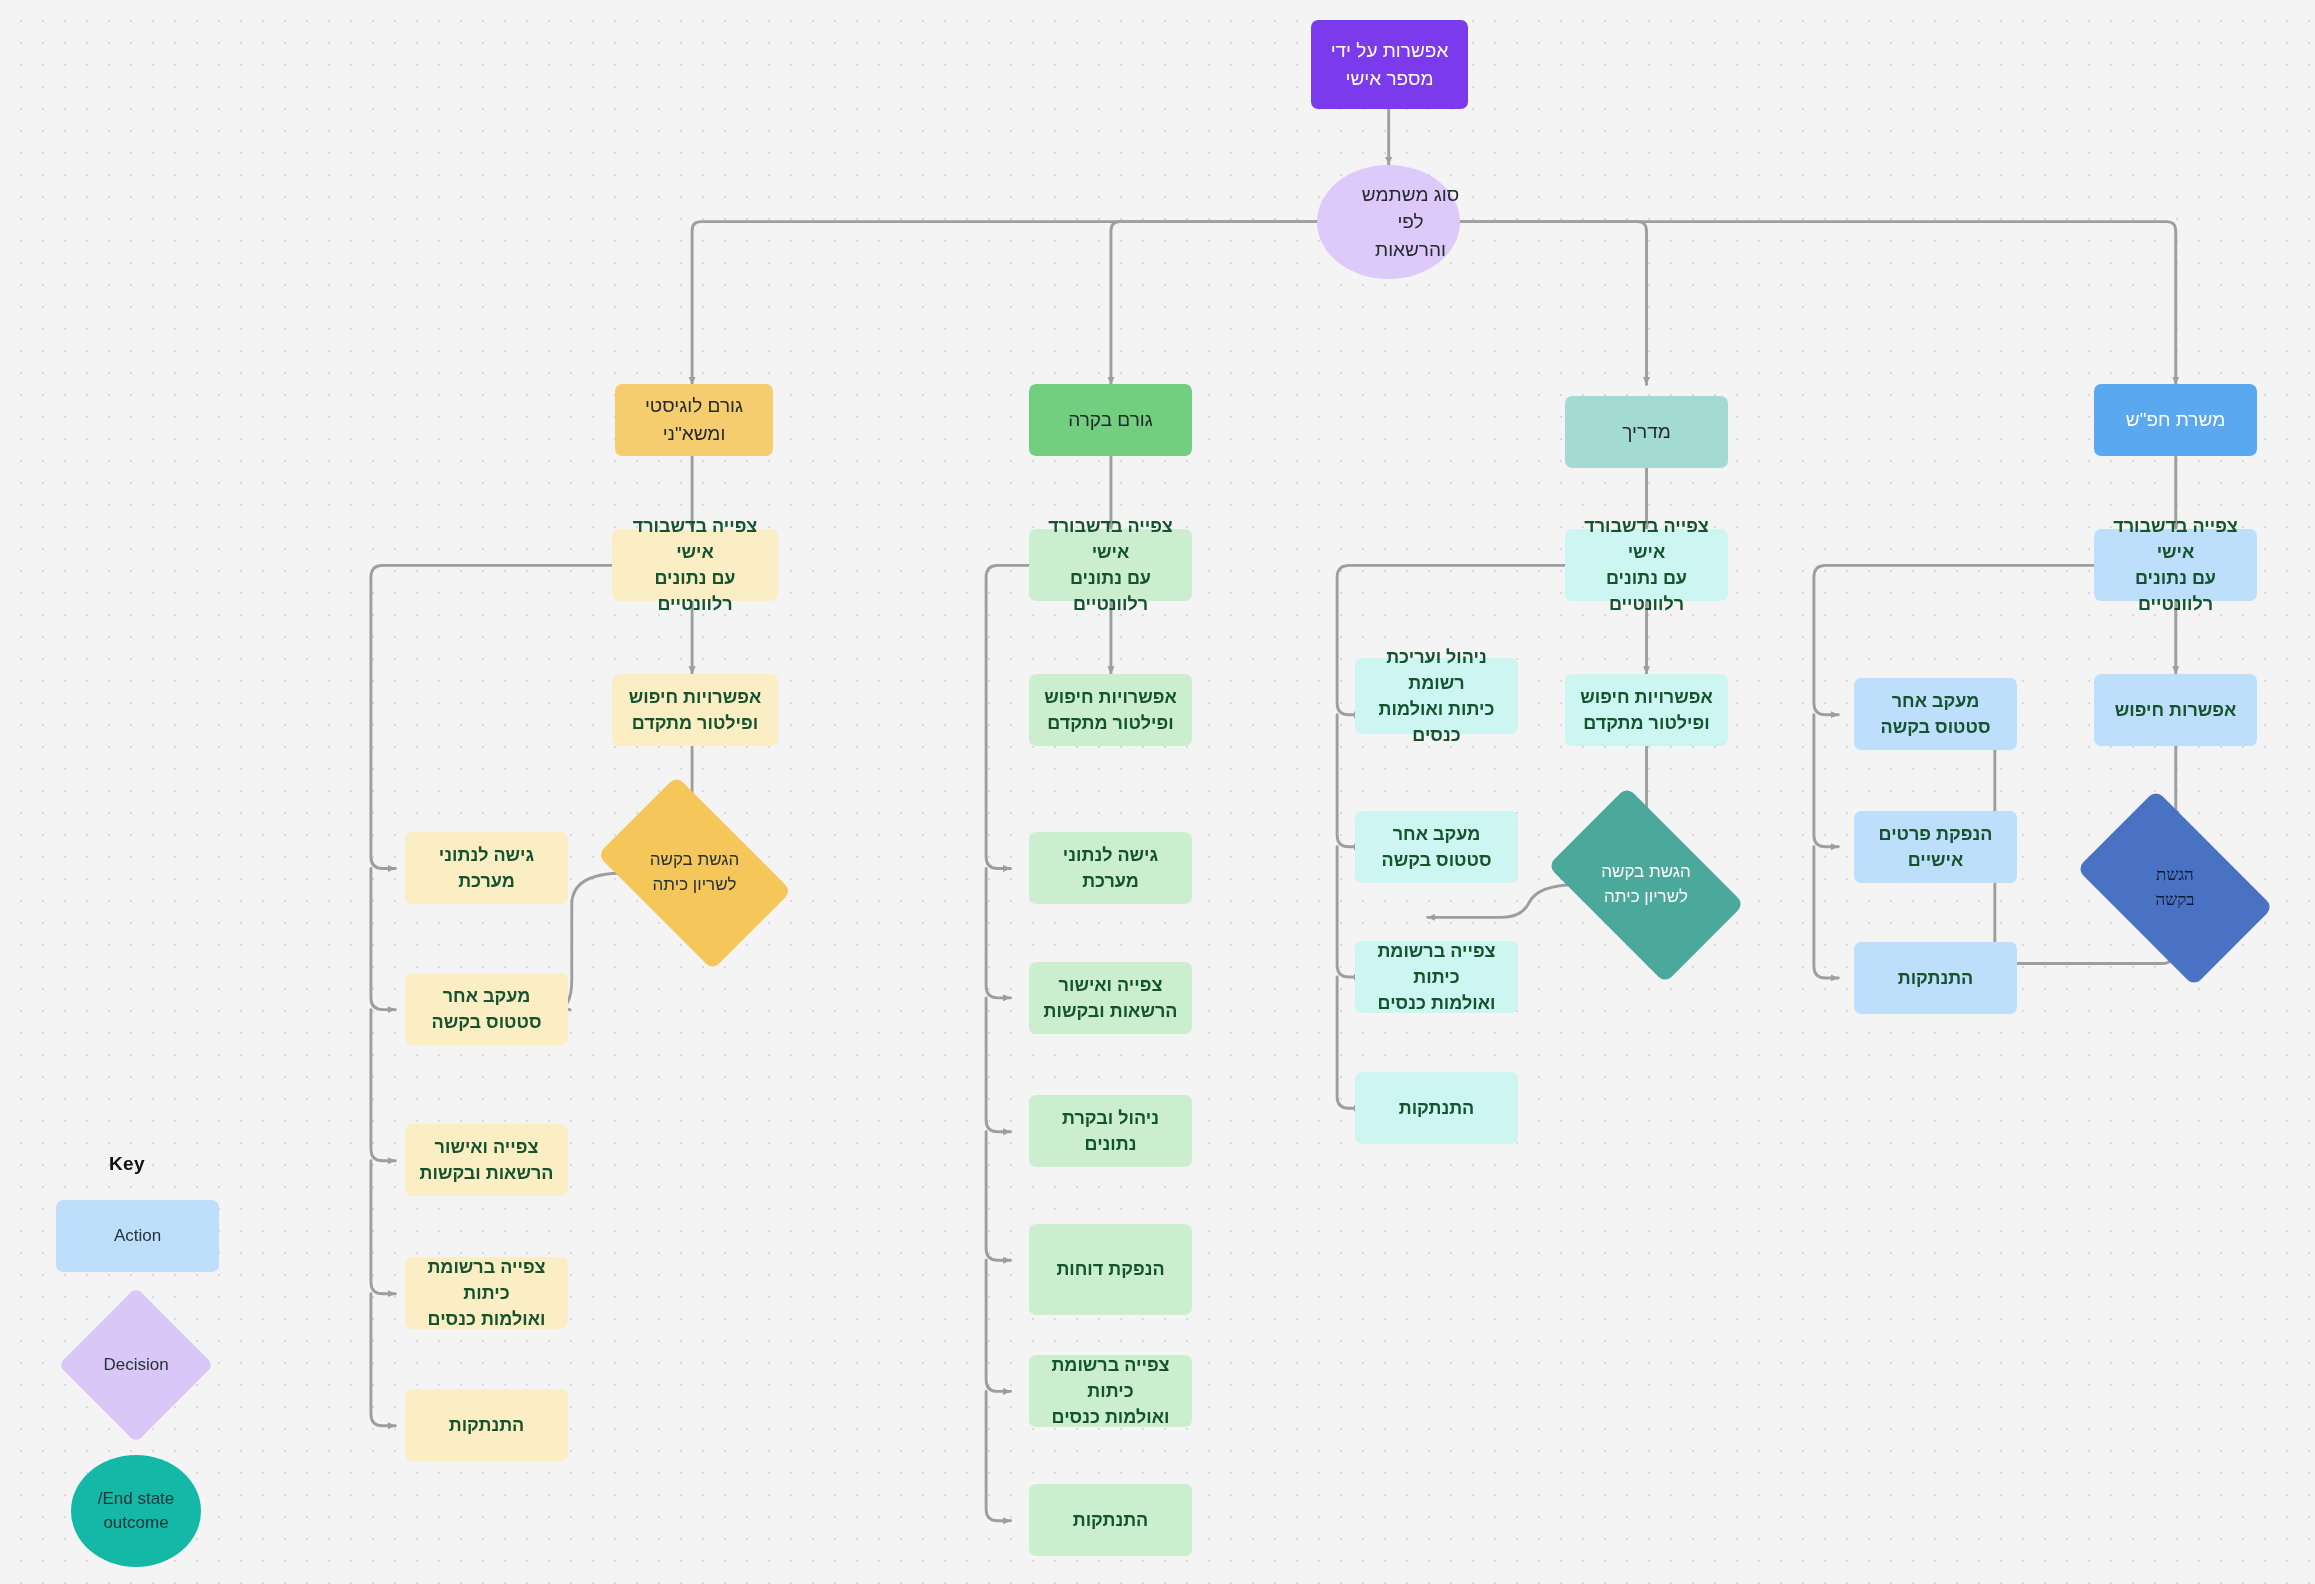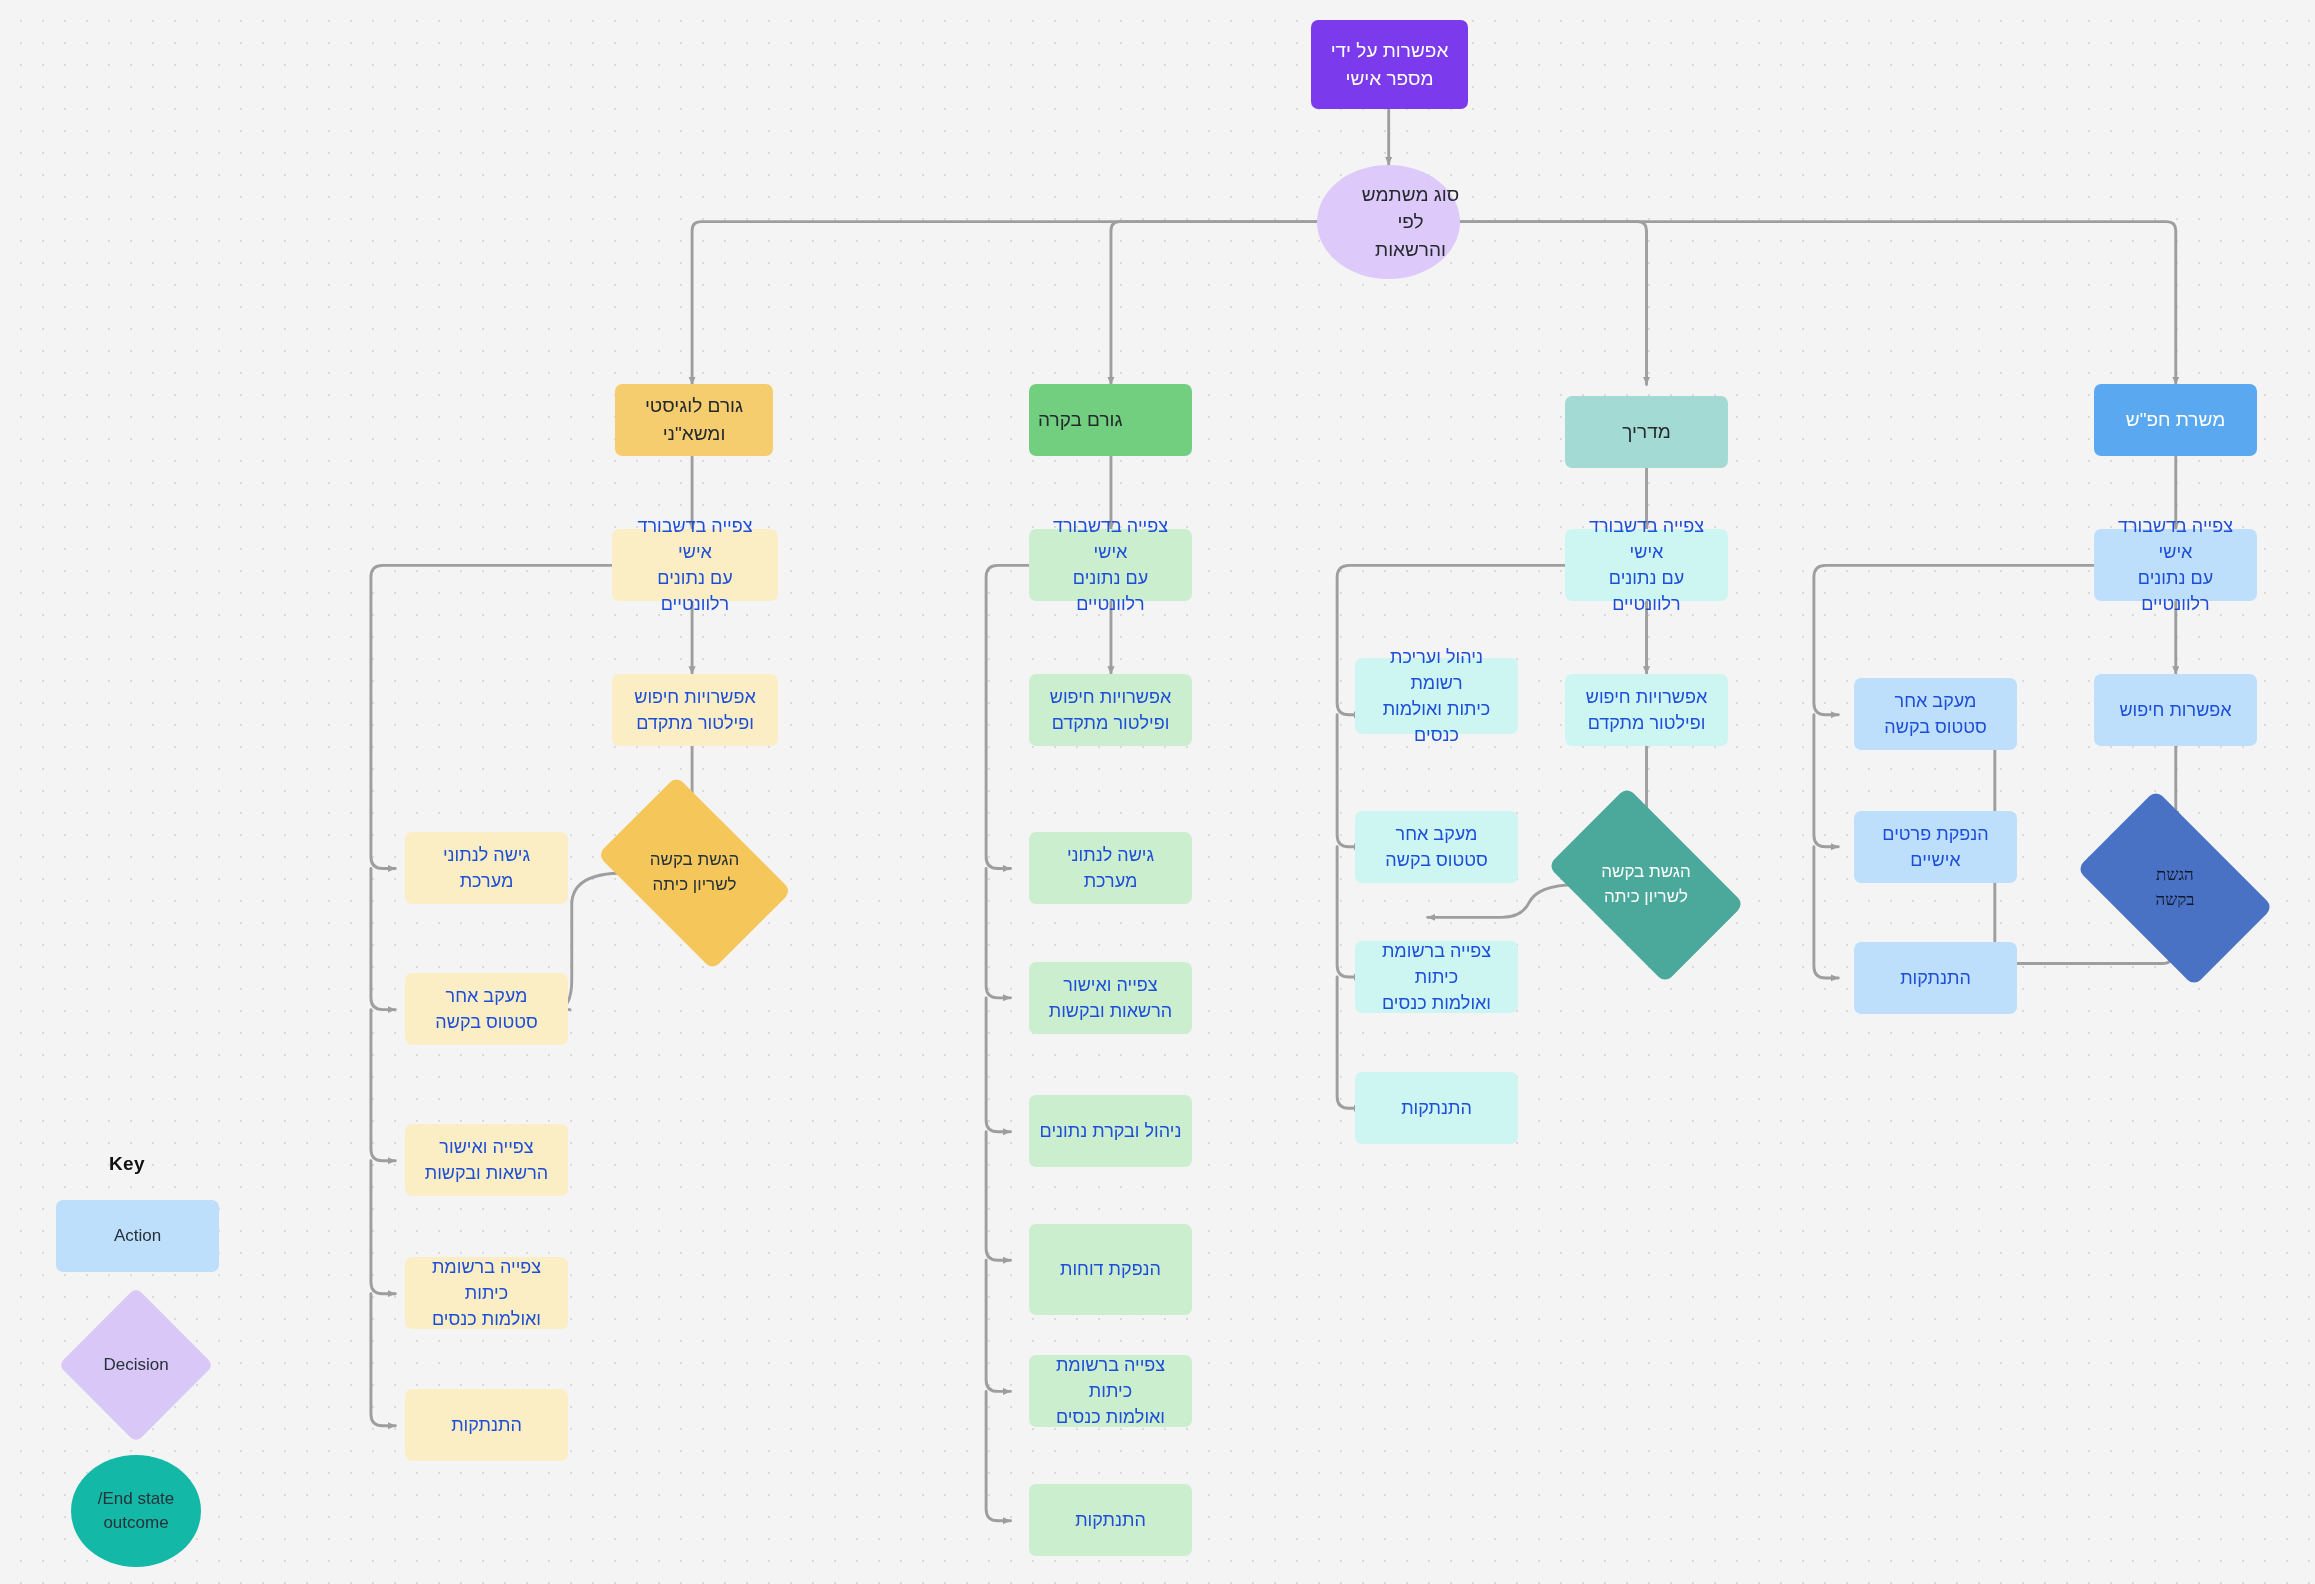--- a/index.html
+++ b/index.html
@@ -18,21 +18,21 @@
     background-image:radial-gradient(circle, #d9d9dd 1.4px, transparent 1.5px);
     background-size:22px 22px;
     background-position:10px 10px;
   }
   svg.flow{position:absolute;left:0;top:0;width:2316px;height:1585px;overflow:visible;}
   .node{position:absolute;box-sizing:border-box;display:flex;align-items:center;justify-content:center;
         text-align:center;border-radius:7.2px;padding:5.4px 9px;line-height:1.45;}
   .node span{display:block;white-space:pre-line;}
   .hdr{font-size:19px;color:#24292e;font-weight:400;}
   .hdr.on-dark{color:#ffffff;}
-  .box{font-size:18px;color:#1d4ed8;}
+  .box{font-size:18px;color:#14532d;font-weight:bold;}
   .diamond-wrap{position:absolute;display:flex;align-items:center;justify-content:center;}
   .diamond-shape{position:absolute;inset:0;transform:rotate(45deg);border-radius:9px;}
   .diamond-label{position:relative;z-index:2;text-align:center;font-size:17px;line-height:1.45;white-space:pre-line;}
   .circle{position:absolute;border-radius:50%;display:flex;align-items:center;justify-content:center;
           text-align:center;font-size:19px;line-height:1.45;color:#24292e;}
   .circle span{white-space:pre-line;margin-left:44px;}
   .key-title{position:absolute;font-weight:bold;font-size:19px;color:#111;letter-spacing:0.4px;}
   .key-shape{position:absolute;display:flex;align-items:center;justify-content:center;text-align:center;
              font-size:17px;color:#27313a;}
   .key-rect{border-radius:7.2px;}
@@ -145,21 +145,21 @@
 הרשאות ובקשות</span>
 </div>
 <div class="node box" style="left:405px;top:1257px;width:163px;height:72px;background:#fbeec4;">
   <span>צפייה ברשומת כיתות
 ואולמות כנסים</span>
 </div>
 <div class="node box" style="left:405px;top:1389px;width:163px;height:72px;background:#fbeec4;">
   <span>התנתקות</span>
 </div>
 
-<div class="node hdr" style="left:1029px;top:384px;width:163px;height:72px;background:#71cf7f;justify-content:flex-end;">
+<div class="node hdr" style="left:1029px;top:384px;width:163px;height:72px;background:#71cf7f;">
   <span>גורם בקרה</span>
 </div>
 <div class="node box" style="left:1029px;top:529px;width:163px;height:72px;background:#cbeecf;">
   <span>צפייה בדשבורד אישי
 עם נתונים רלוונטיים</span>
 </div>
 <div class="node box" style="left:1029px;top:674px;width:163px;height:72px;background:#cbeecf;">
   <span>אפשרויות חיפוש
 ופילטור מתקדם</span>
 </div>

